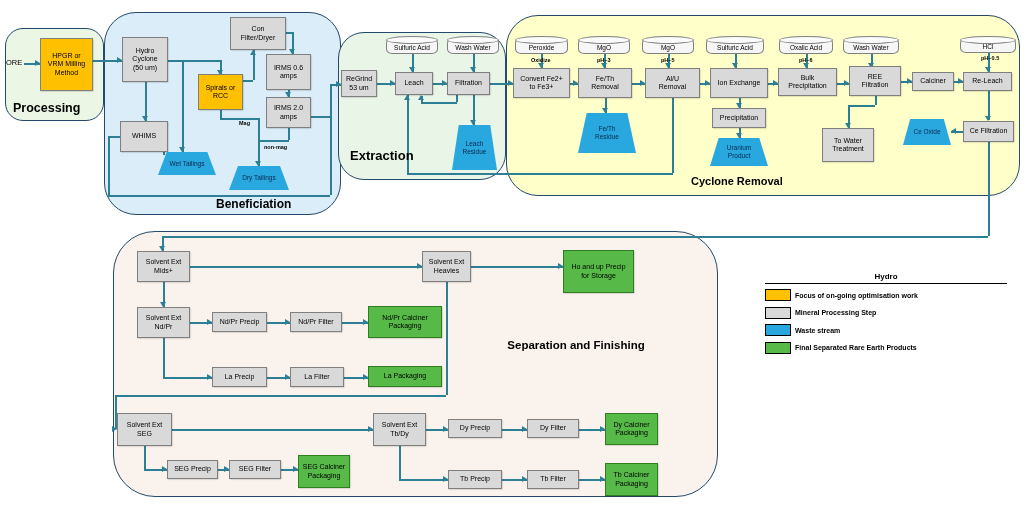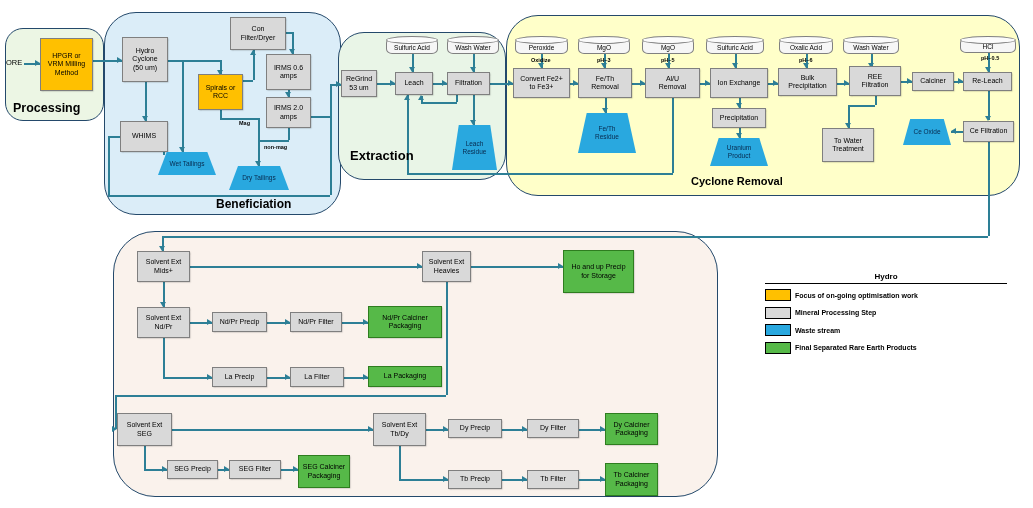--- a/index.html
+++ b/index.html
@@ -38,20 +38,21 @@
   <div class="sec" style="left:5px;top:28px;width:99px;height:93px;border-radius:18px;background:#ECF6E4;"></div>
   <div class="sec" style="left:104px;top:12px;width:237px;height:203px;border-radius:32px;background:#DBEDF8;"></div>
   <div class="sec" style="left:338px;top:32px;width:168px;height:148px;border-radius:26px;background:#E9F5E7;"></div>
   <div class="sec" style="left:506px;top:15px;width:514px;height:181px;border-radius:32px;background:#FFFFC9;"></div>
   <div class="sec" style="left:113px;top:231px;width:605px;height:266px;border-radius:42px;background:#FAF2EC;"></div>
 
   <div class="sec-label" style="left:13px;top:101px;font-size:12.5px;">Processing</div>
   <div class="sec-label" style="left:216px;top:197px;font-size:12px;">Beneficiation</div>
   <div class="sec-label" style="left:350px;top:148px;font-size:13px;">Extraction</div>
   <div class="sec-label" style="left:691px;top:175px;font-size:11px;">Cyclone Removal</div>
+  <div class="sec-label" style="left:480px;top:339px;width:192px;text-align:center;font-size:11.5px;">Separation and Finishing</div>
 
   <div class="sec-label" style="left:6px;top:58px;font-size:7.5px;font-weight:normal;">ORE</div>
   <div class="n focus" style="left:40px;top:38px;width:53px;height:53px;">HPGR or
 VRM Milling
 Method</div>
 
   <div class="n" style="left:122px;top:37px;width:46px;height:45px;">Hydro
 Cyclone
 (50 um)</div>
   <div class="n" style="left:230px;top:17px;width:56px;height:33px;">Con

